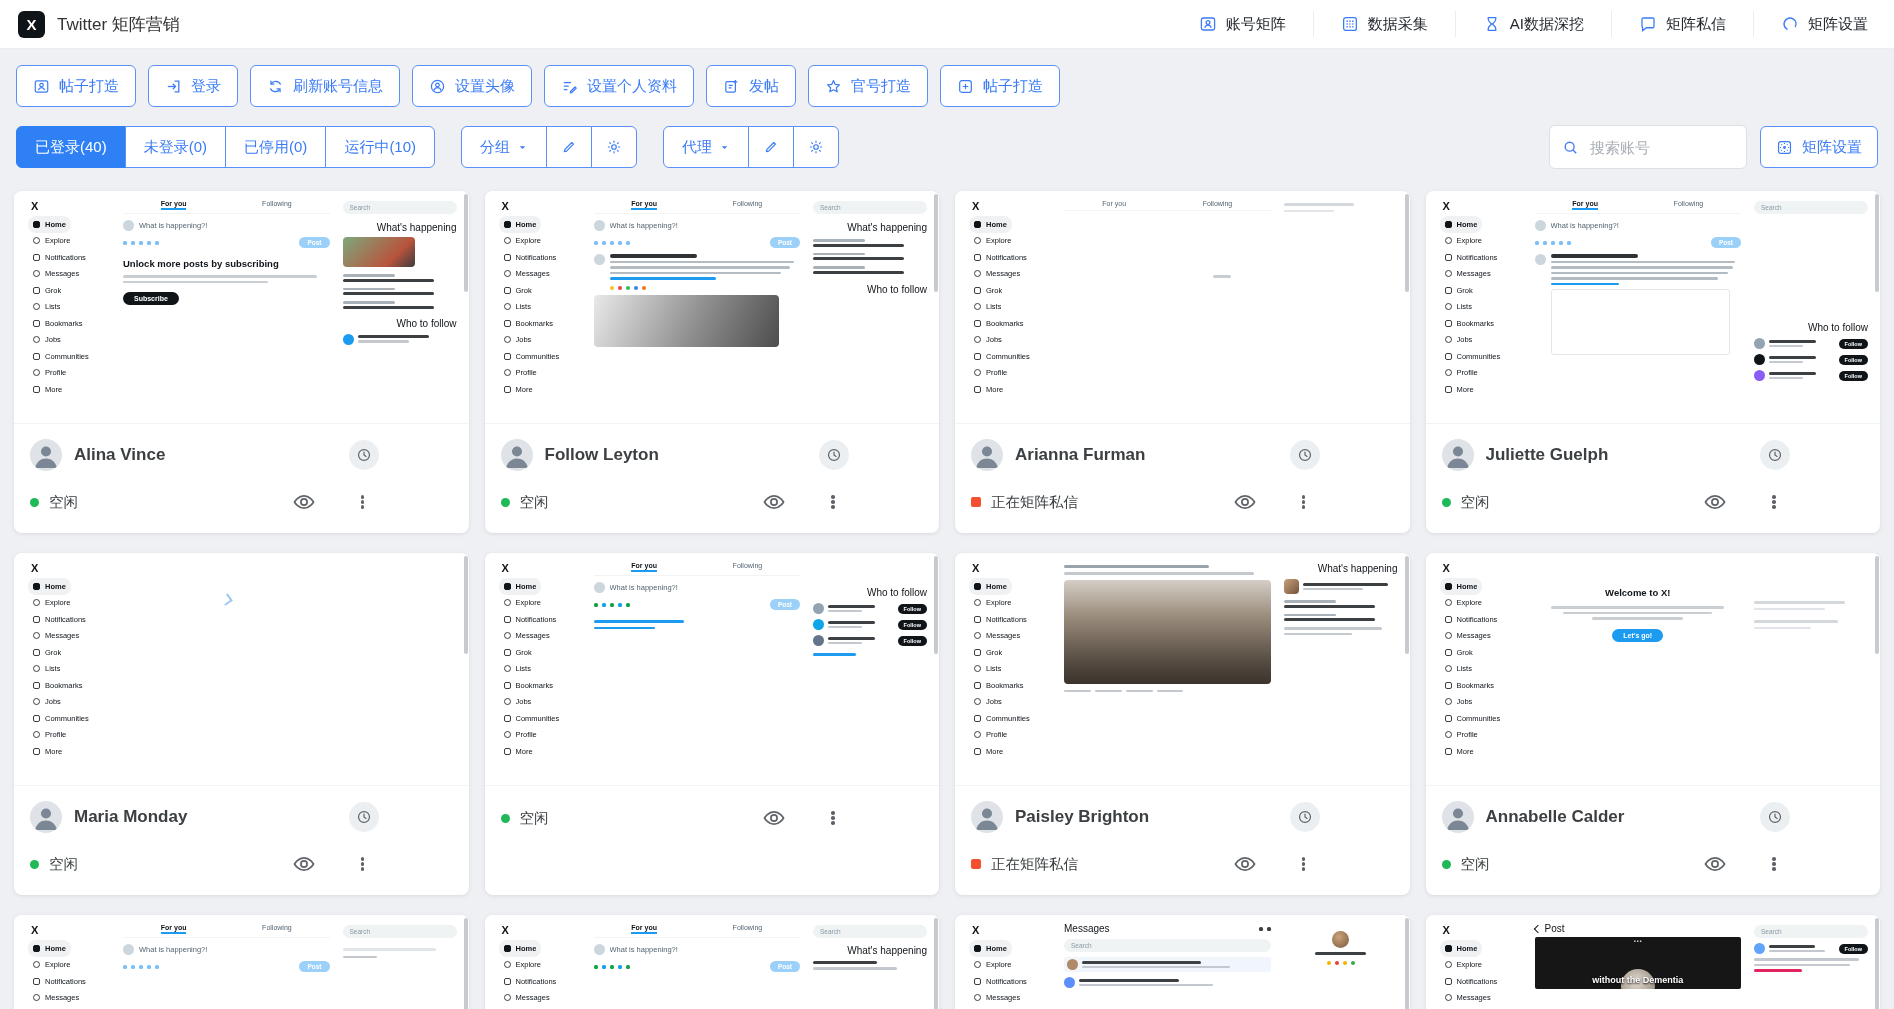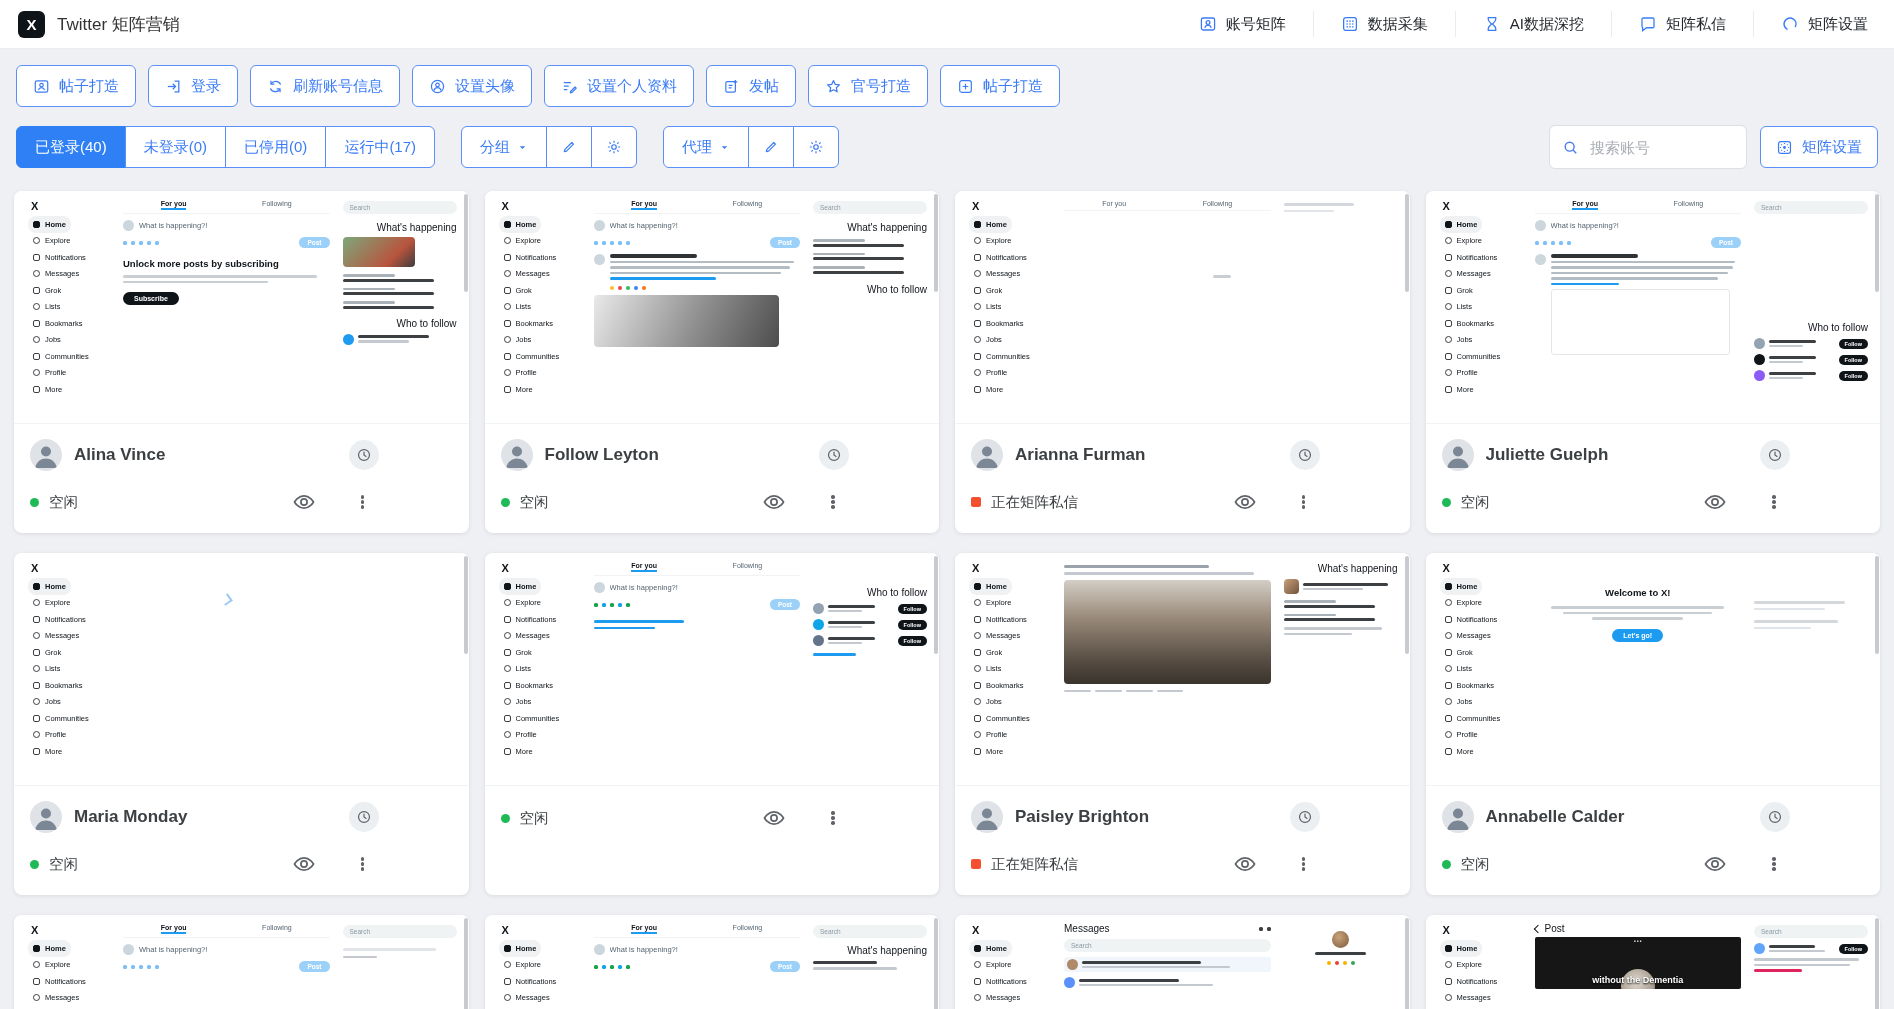--- a/index.html
+++ b/index.html
@@ -242,21 +242,21 @@
     <div class="sitem active">
         <span>已登录(40)</span>
       </div>
     <div class="sitem">
         <span>未登录(0)</span>
       </div>
     <div class="sitem">
         <span>已停用(0)</span>
       </div>
     <div class="sitem">
-        <span>运行中(17)</span>
+        <span>运行中(10)</span>
       </div>
   </div>
 
   <div class="seg">
     <div class="sitem">
       <span>分组</span>
       <span>
           <svg width="11" height="11" viewBox="0 0 24 24" fill="#3B7CF6">
             <path d="M6 9.5l6 6 6-6z"></path>
           </svg>

